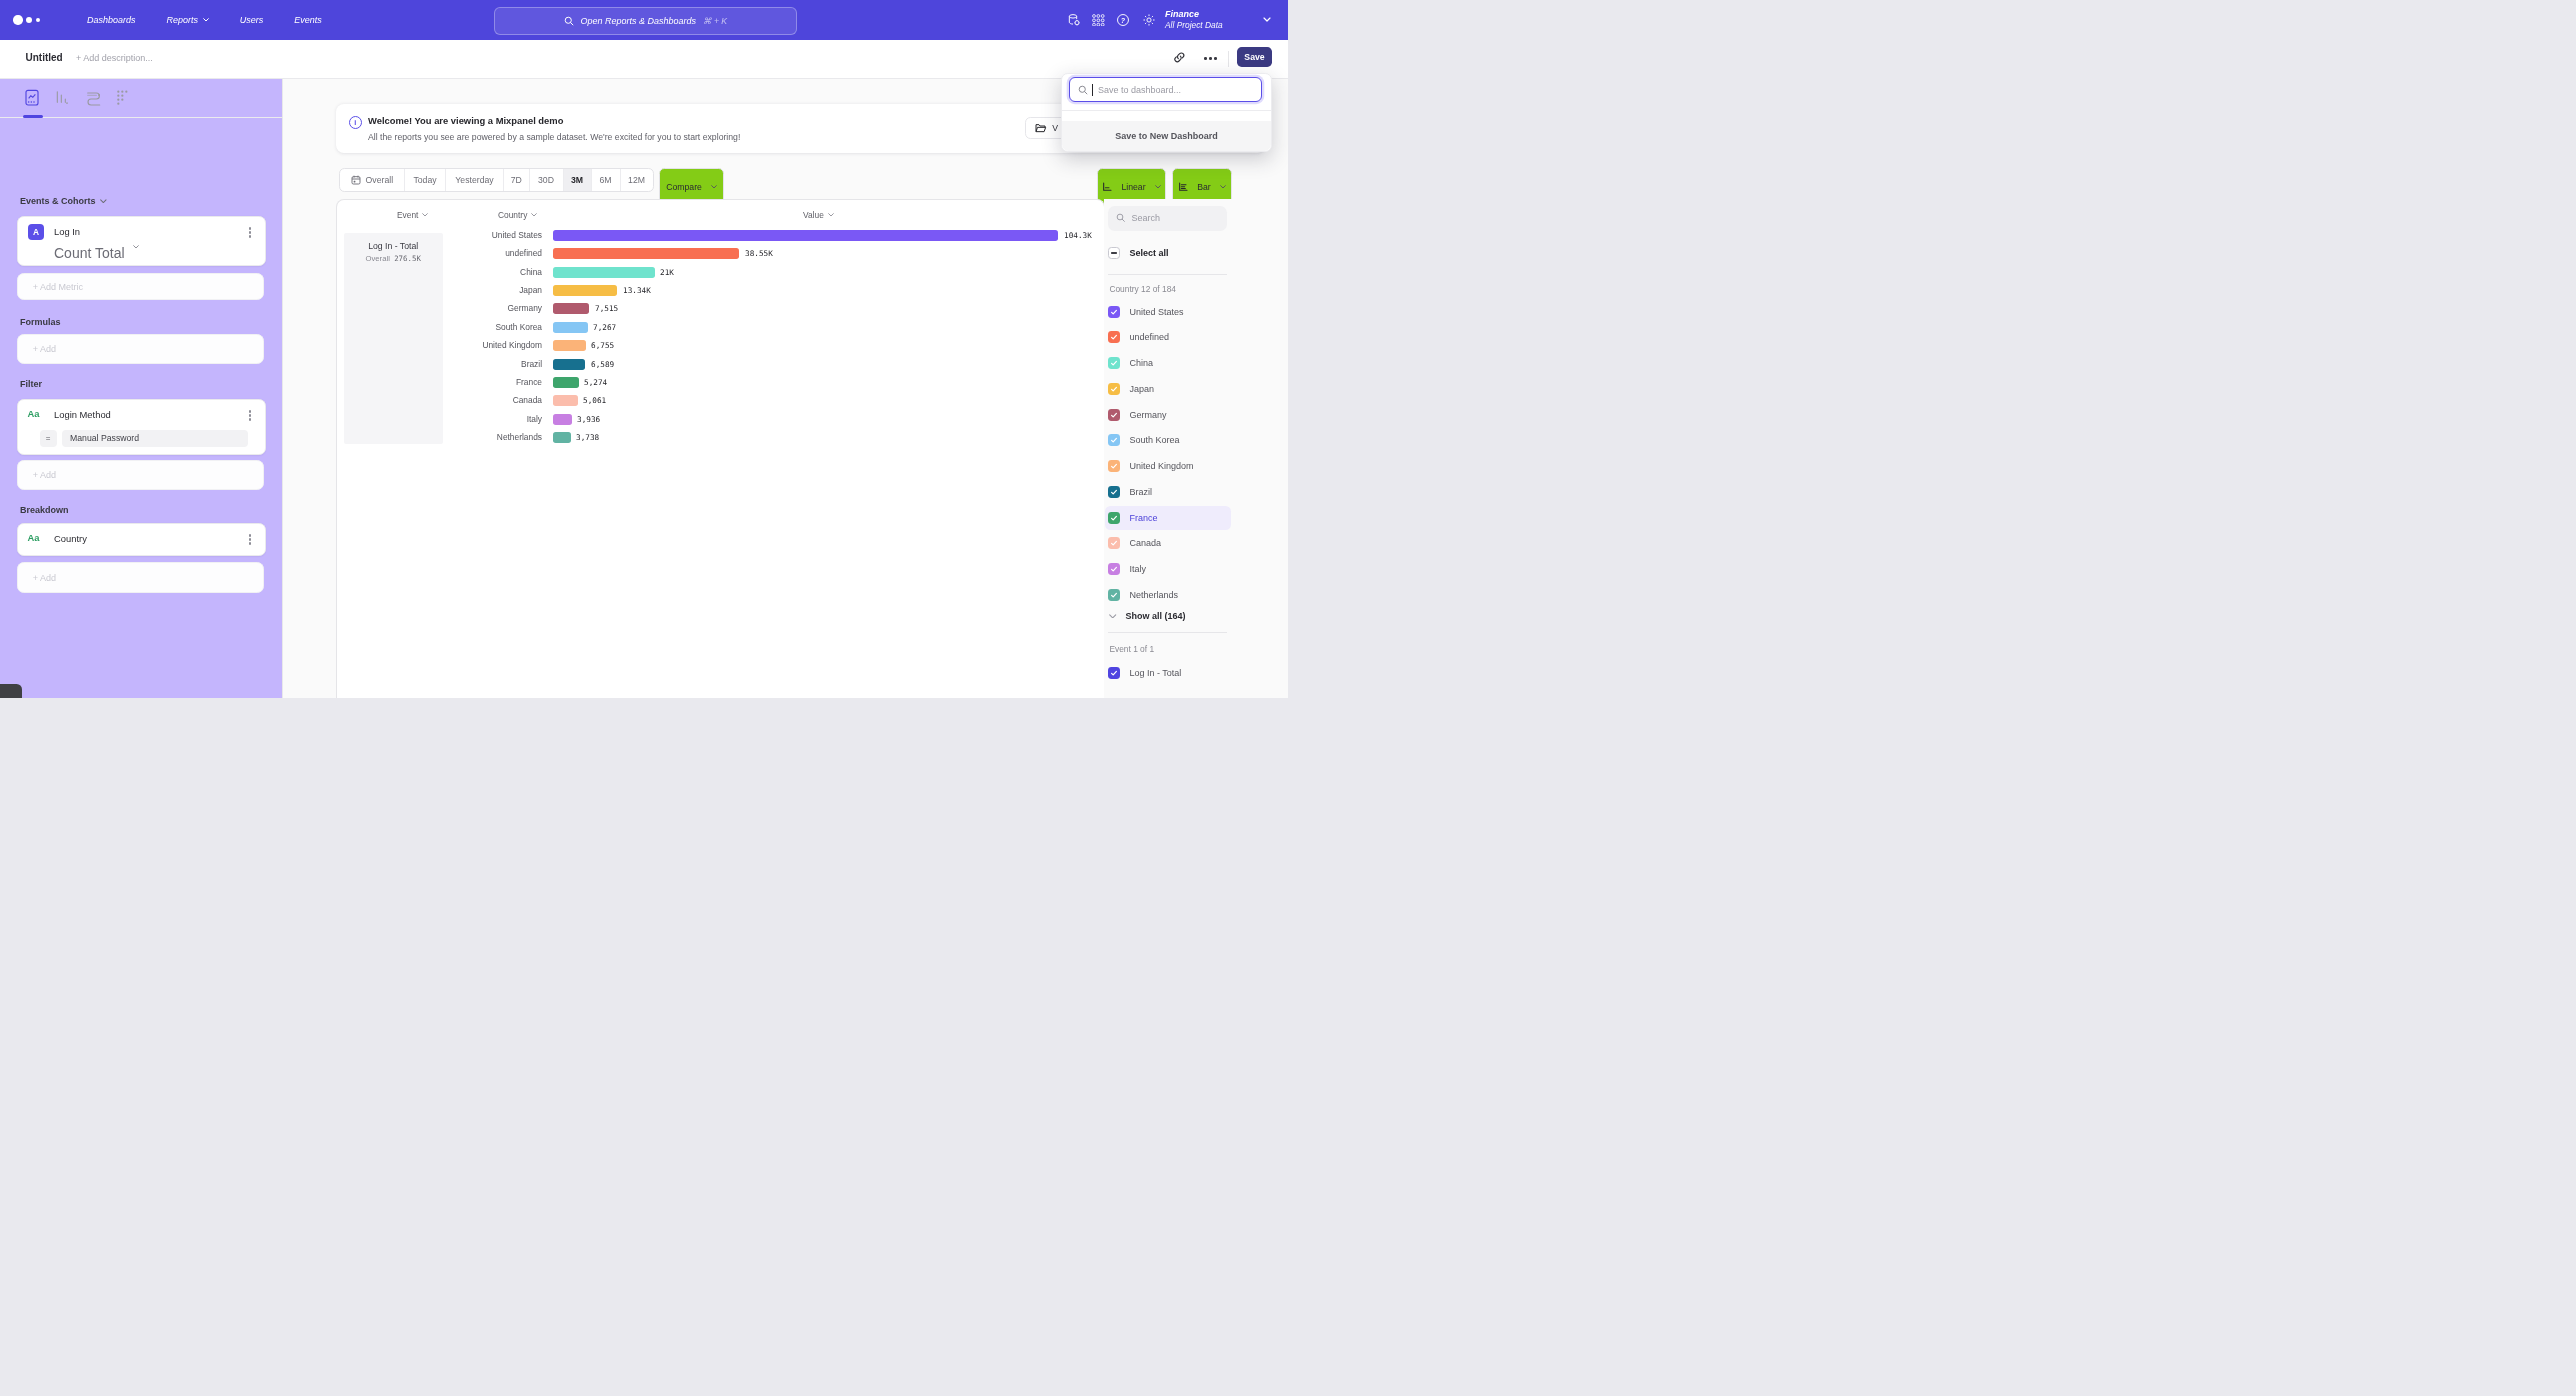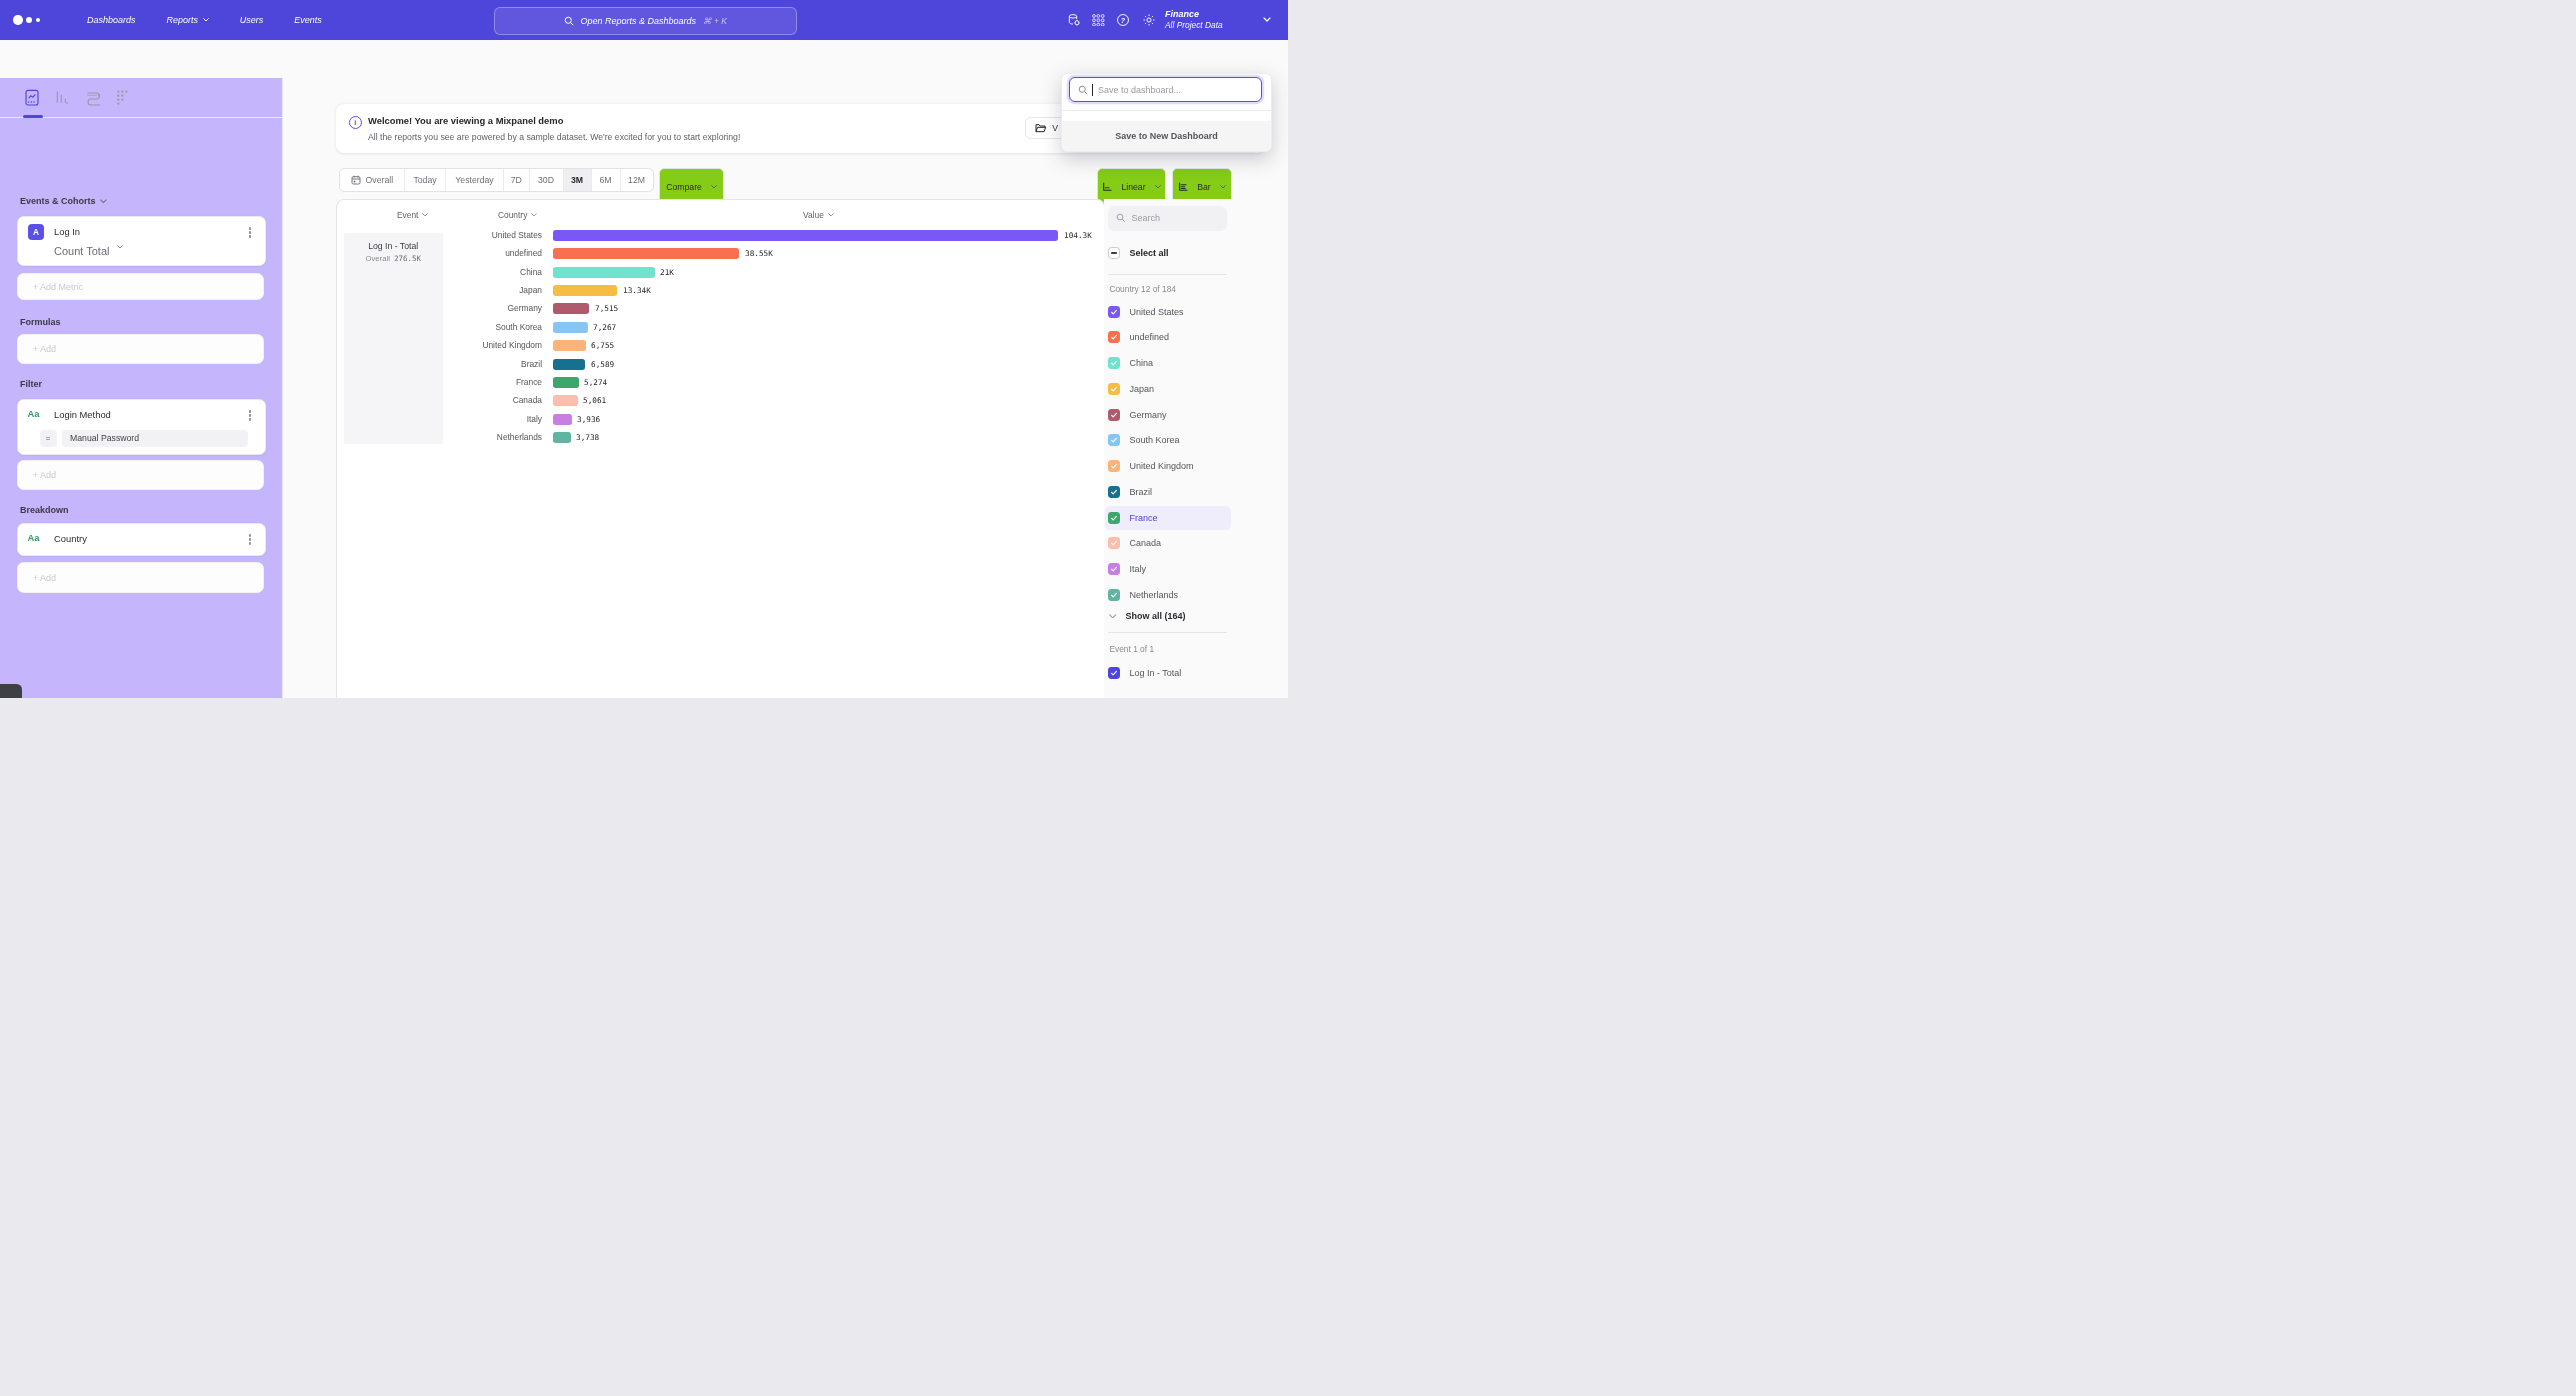--- a/index.html
+++ b/index.html
@@ -34,21 +34,21 @@
   .stab{position:absolute;top:10.7px;width:17.4px;height:17.4px;color:#9a9aa2;cursor:pointer}
   .stab.active{color:#4F44E0}
   .stab-underline{position:absolute;left:23px;top:37px;width:20px;height:2.7px;border-radius:2px;background:#4F44E0;}
   .sec-label{position:absolute;left:20px;font-size:9px;font-weight:700;color:#3a3a42;display:flex;align-items:center;gap:4.7px;}
   .card{position:absolute;left:17px;width:247px;background:#fff;border:0.7px solid #eaeaed;border-radius:6.7px;box-shadow:0 0.7px 1.3px rgba(20,20,40,.05);}
   .badge-a{position:absolute;left:10px;top:7.4px;width:16px;height:16px;border-radius:4px;background:#5B4FE8;color:#fff;font-size:8.4px;font-weight:600;display:flex;align-items:center;justify-content:center;}
   .glyph-aa{position:absolute;left:9.4px;top:8px;font-size:9.4px;font-weight:700;color:#2E9E63;}
   .card-title{position:absolute;left:36px;top:9.4px;font-size:9.4px;font-weight:500;color:#2b2b31;cursor:pointer;}
   .kebab{position:absolute;right:9.4px;top:8.7px;width:10.7px;height:13.4px;display:flex;flex-direction:column;align-items:center;justify-content:center;gap:1.7px;cursor:pointer}
   .kebab i{width:2.3px;height:2.3px;border-radius:50%;background:#8d8d96;display:block}
-  .agg{position:absolute;left:36px;top:27.5px;font-size:11px;color:#6c6c75;display:flex;align-items:flex-start;gap:8px;cursor:pointer;}
+  .agg{position:absolute;left:36px;top:27.5px;font-size:14px;color:#6c6c75;display:flex;align-items:flex-start;gap:8px;cursor:pointer;}
   .ghost{position:absolute;left:17px;width:247px;border:0.7px solid #f1f1f4;border-radius:6.7px;background:#fdfdfe;color:#c9c9d1;font-size:9px;display:flex;align-items:center;padding-left:14.8px;box-sizing:border-box;cursor:pointer;}
   .op-chip{position:absolute;left:21.5px;top:29.5px;width:17.4px;height:17.4px;background:#f2f2f4;border-radius:4px;font-size:8px;color:#55555c;display:flex;align-items:center;justify-content:center;cursor:pointer;}
   .val-box{position:absolute;left:44px;top:29.5px;right:17px;height:17.4px;background:#f2f2f4;border-radius:4px;font-size:8.7px;color:#3f3f46;display:flex;align-items:center;padding-left:8px;cursor:pointer;}
   .corner-art{position:absolute;left:0;top:684px;width:22px;height:14.8px;background:#3f4043;border-top-right-radius:5.4px;z-index:30;}
   
   .banner{position:absolute;left:336px;top:104px;width:929px;height:49px;background:#fff;border-radius:8px;box-shadow:0 0.7px 3.4px rgba(30,30,60,.10);z-index:3;}
   .binfo{position:absolute;left:12.7px;top:12px;width:11.4px;height:11.4px;border:1.1px solid #5B4FE8;border-radius:50%;color:#5B4FE8;font-size:7.4px;font-weight:700;display:flex;align-items:center;justify-content:center;}
   .btitle{position:absolute;left:32px;top:11.4px;font-size:9.4px;font-weight:700;color:#26262b;}
   .bsub{position:absolute;left:32px;top:27.5px;font-size:8.7px;color:#5f5f67;}
   .bbtn{position:absolute;left:689px;top:12.7px;width:81px;height:22px;border:0.7px solid #e6e6ea;background:#fff;border-radius:5.4px;display:flex;align-items:center;gap:5.4px;padding-left:9.4px;box-sizing:border-box;font-size:8.7px;color:#2f2f36;cursor:pointer;}
@@ -174,20 +174,37 @@
         <div class="pdata">All Project Data</div>
       </span>
       <span style="margin-left:31px">
           <svg width="8" height="5.4" viewBox="0 0 12 8">
             <path d="M1.5 1.5l4.5 4.5 4.5-4.5" fill="none" stroke="#fff" stroke-width="1.8" stroke-linecap="round" stroke-linejoin="round"></path>
           </svg>
         </span>
     </div>
   </div>
 
+  <div class="hdr">
+    <span class="hdr-title">Untitled</span>
+    <span class="hdr-desc">+ Add description...</span>
+    <span class="hdr-link">
+        <svg width="12.7" height="12.7" viewBox="0 0 19 19" fill="none" stroke="#2f2f36" stroke-width="1.7" stroke-linecap="round">
+          <path d="M8 11.4a3.6 3.6 0 0 1-.3-5.1l2.3-2.3a3.6 3.6 0 0 1 5.1 5.1l-1.2 1.2"></path>
+          <path d="M11 7.6a3.6 3.6 0 0 1 .3 5.1l-2.3 2.3a3.6 3.6 0 0 1-5.1-5.1l1.2-1.2"></path>
+        </svg>
+      </span>
+    <span class="hdr-dots">
+        <i></i>
+        <i></i>
+        <i></i>
+      </span>
+    <span class="hdr-sep"></span>
+    <button class="save-btn">Save</button>
+  </div>
 
   <div class="lpanel">
     <div class="side-tabs">
       <span class="stab active" style="left:24px">
           <svg width="16" height="17.4" viewBox="0 0 24 26" fill="none" stroke="currentColor" stroke-width="1.7">
             <rect x="3" y="2" width="18" height="22" rx="3"></rect>
             <path d="M7 14l3.2-4 3 2.4L17 8"></path>
             <path d="M7 19.5h.01M11 19.5h.01M15 19.5h.01" stroke-width="2.4" stroke-linecap="round"></path>
           </svg>
         </span>

